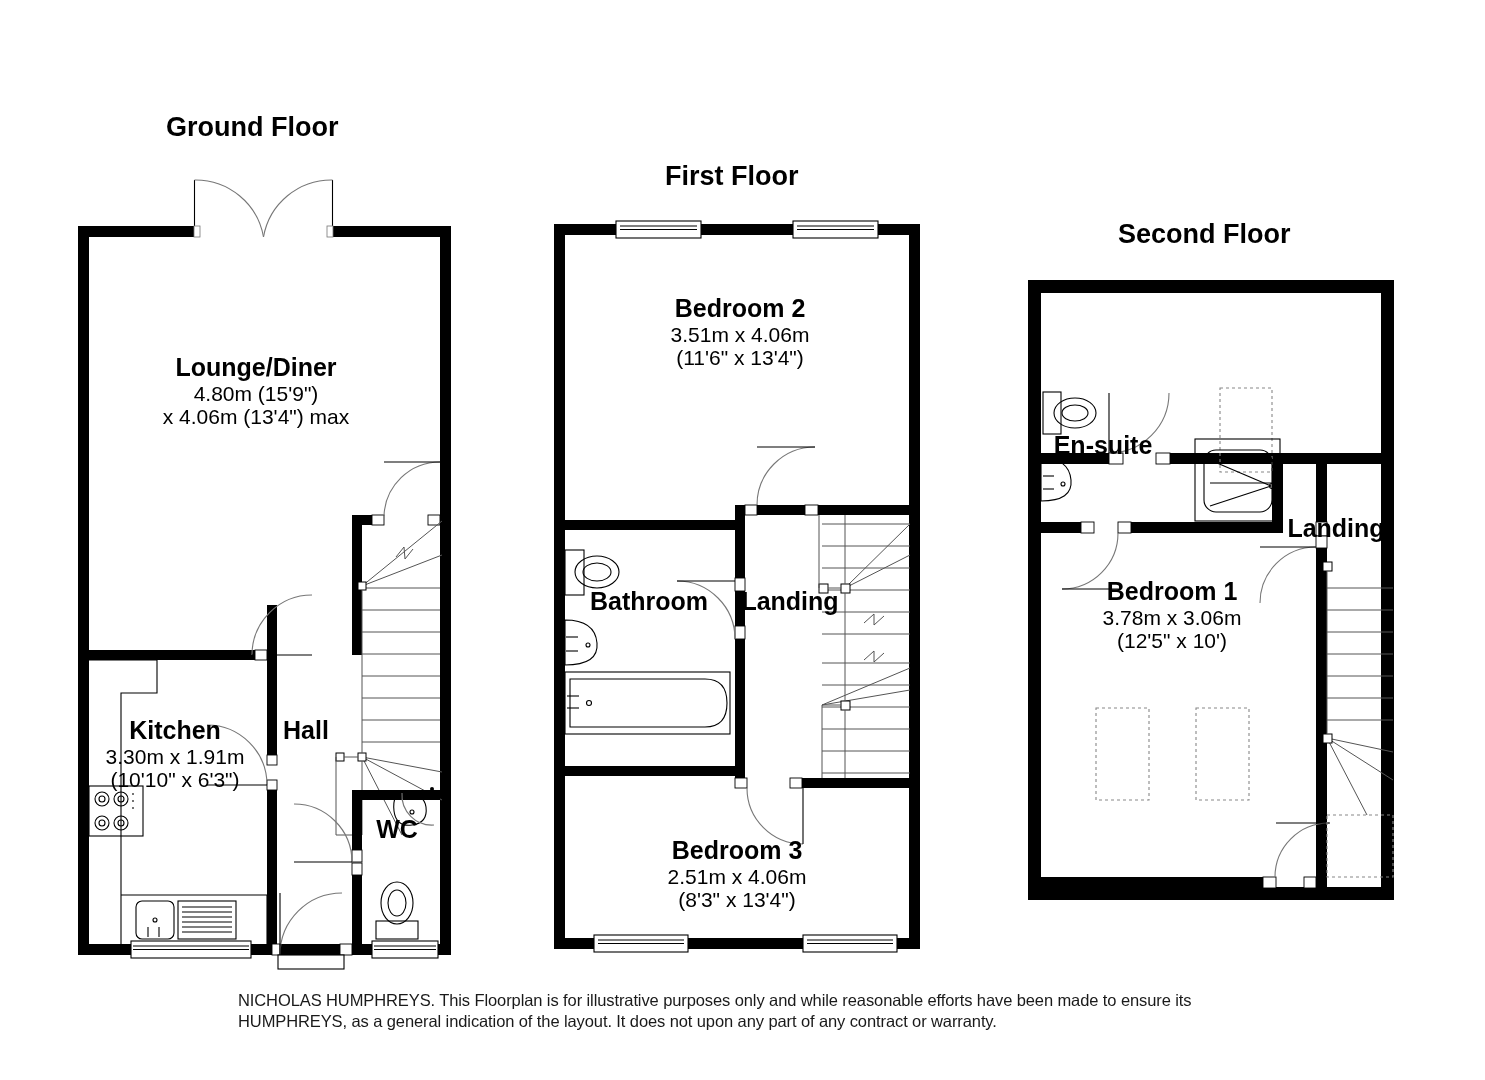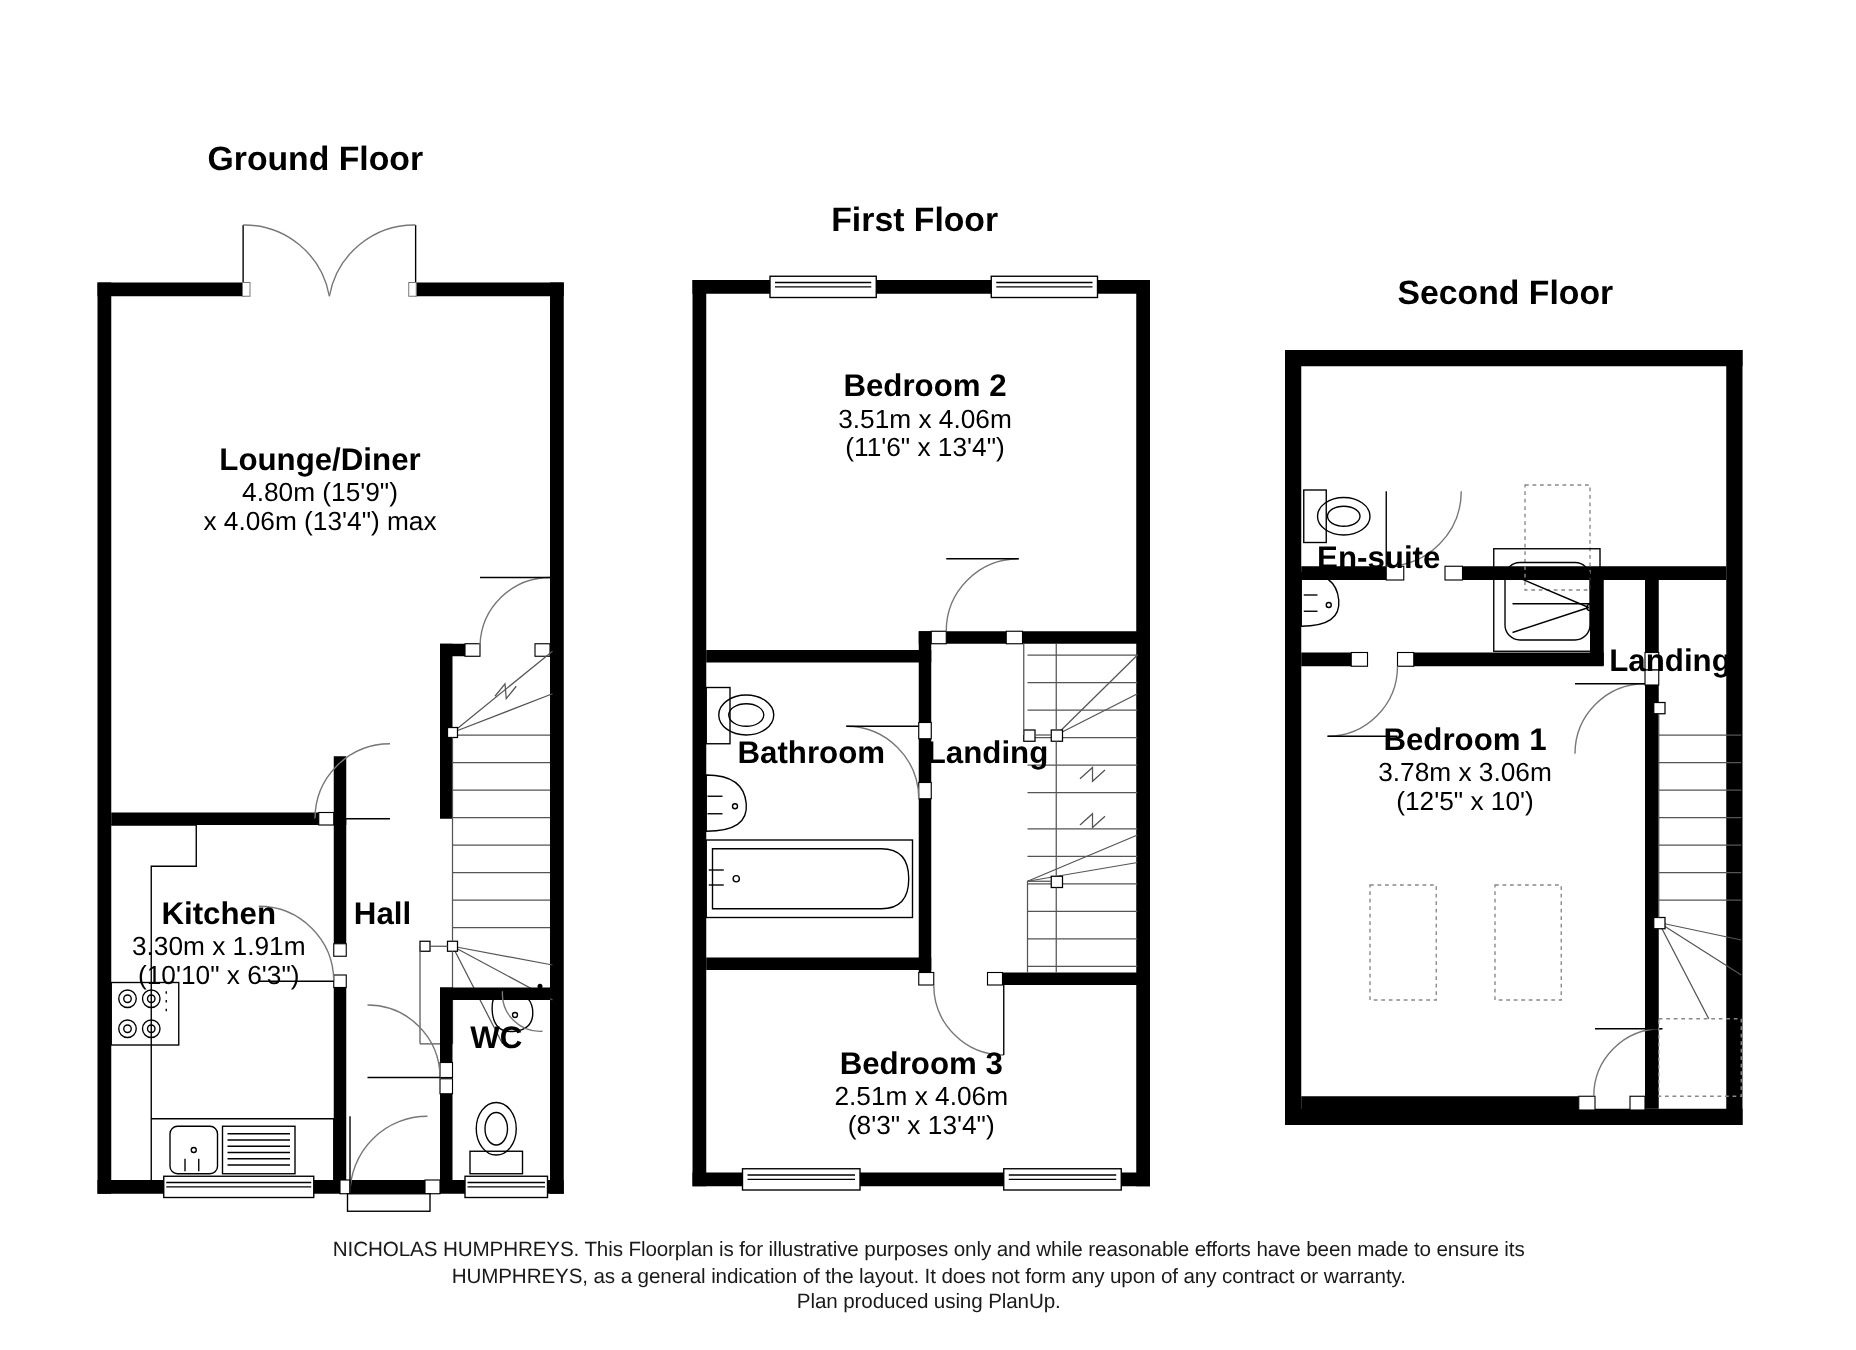--- a/index.html
+++ b/index.html
@@ -44,21 +44,20 @@
     font-size: 21px;
     font-weight: normal;
     fill: #000000;
     text-anchor: middle;
   }
   .disclaimer {
     position: absolute;
     left: 238px;
     top: 990px;
     width: 1010px;
-    text-align: center;
     font-family: "Liberation Sans", sans-serif;
     font-size: 16.5px;
     line-height: 20.5px;
     color: #1a1a1a;
     letter-spacing: -0.1px;
   }
 </style>
 </head>
 <body>
 
@@ -440,15 +439,14 @@
 
     <text class="room-name" x="1103" y="454">En-suite</text>
     <text class="room-name" x="1336" y="537">Landing</text>
   </g>
 
 </svg>
 </div>
 
 <div class="disclaimer">
   <div>NICHOLAS HUMPHREYS. This Floorplan is for illustrative purposes only and while reasonable efforts have been made to ensure its</div>
-  <div>HUMPHREYS, as a general indication of the layout. It does not form any upon of any contract or warranty.</div>
-  <div>Plan produced using PlanUp.</div>
+  <div>HUMPHREYS, as a general indication of the layout. It does not upon any part of any contract or warranty.</div>
 </div>
 
 </body></html>

